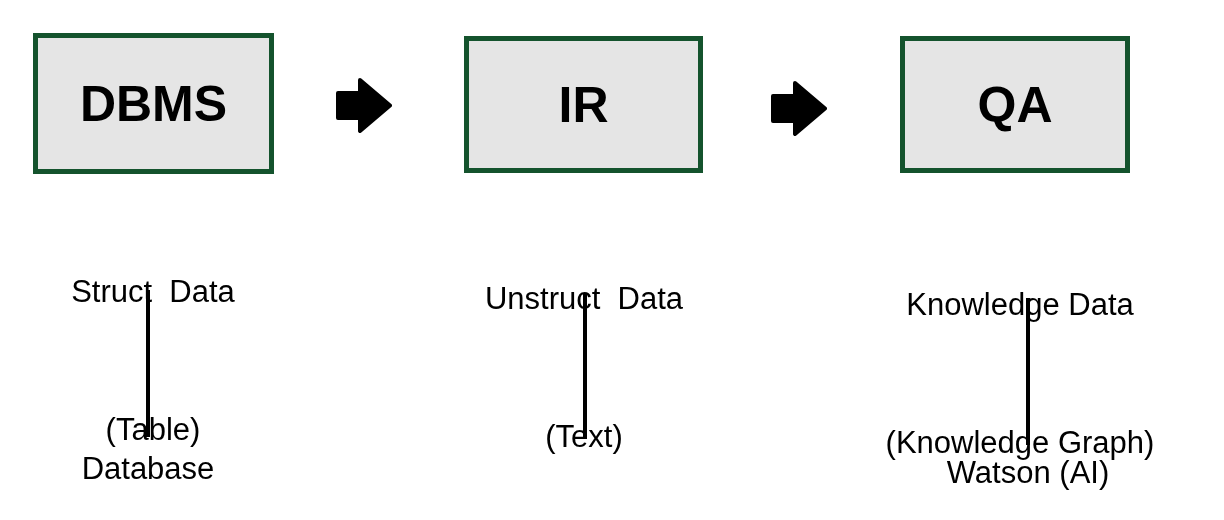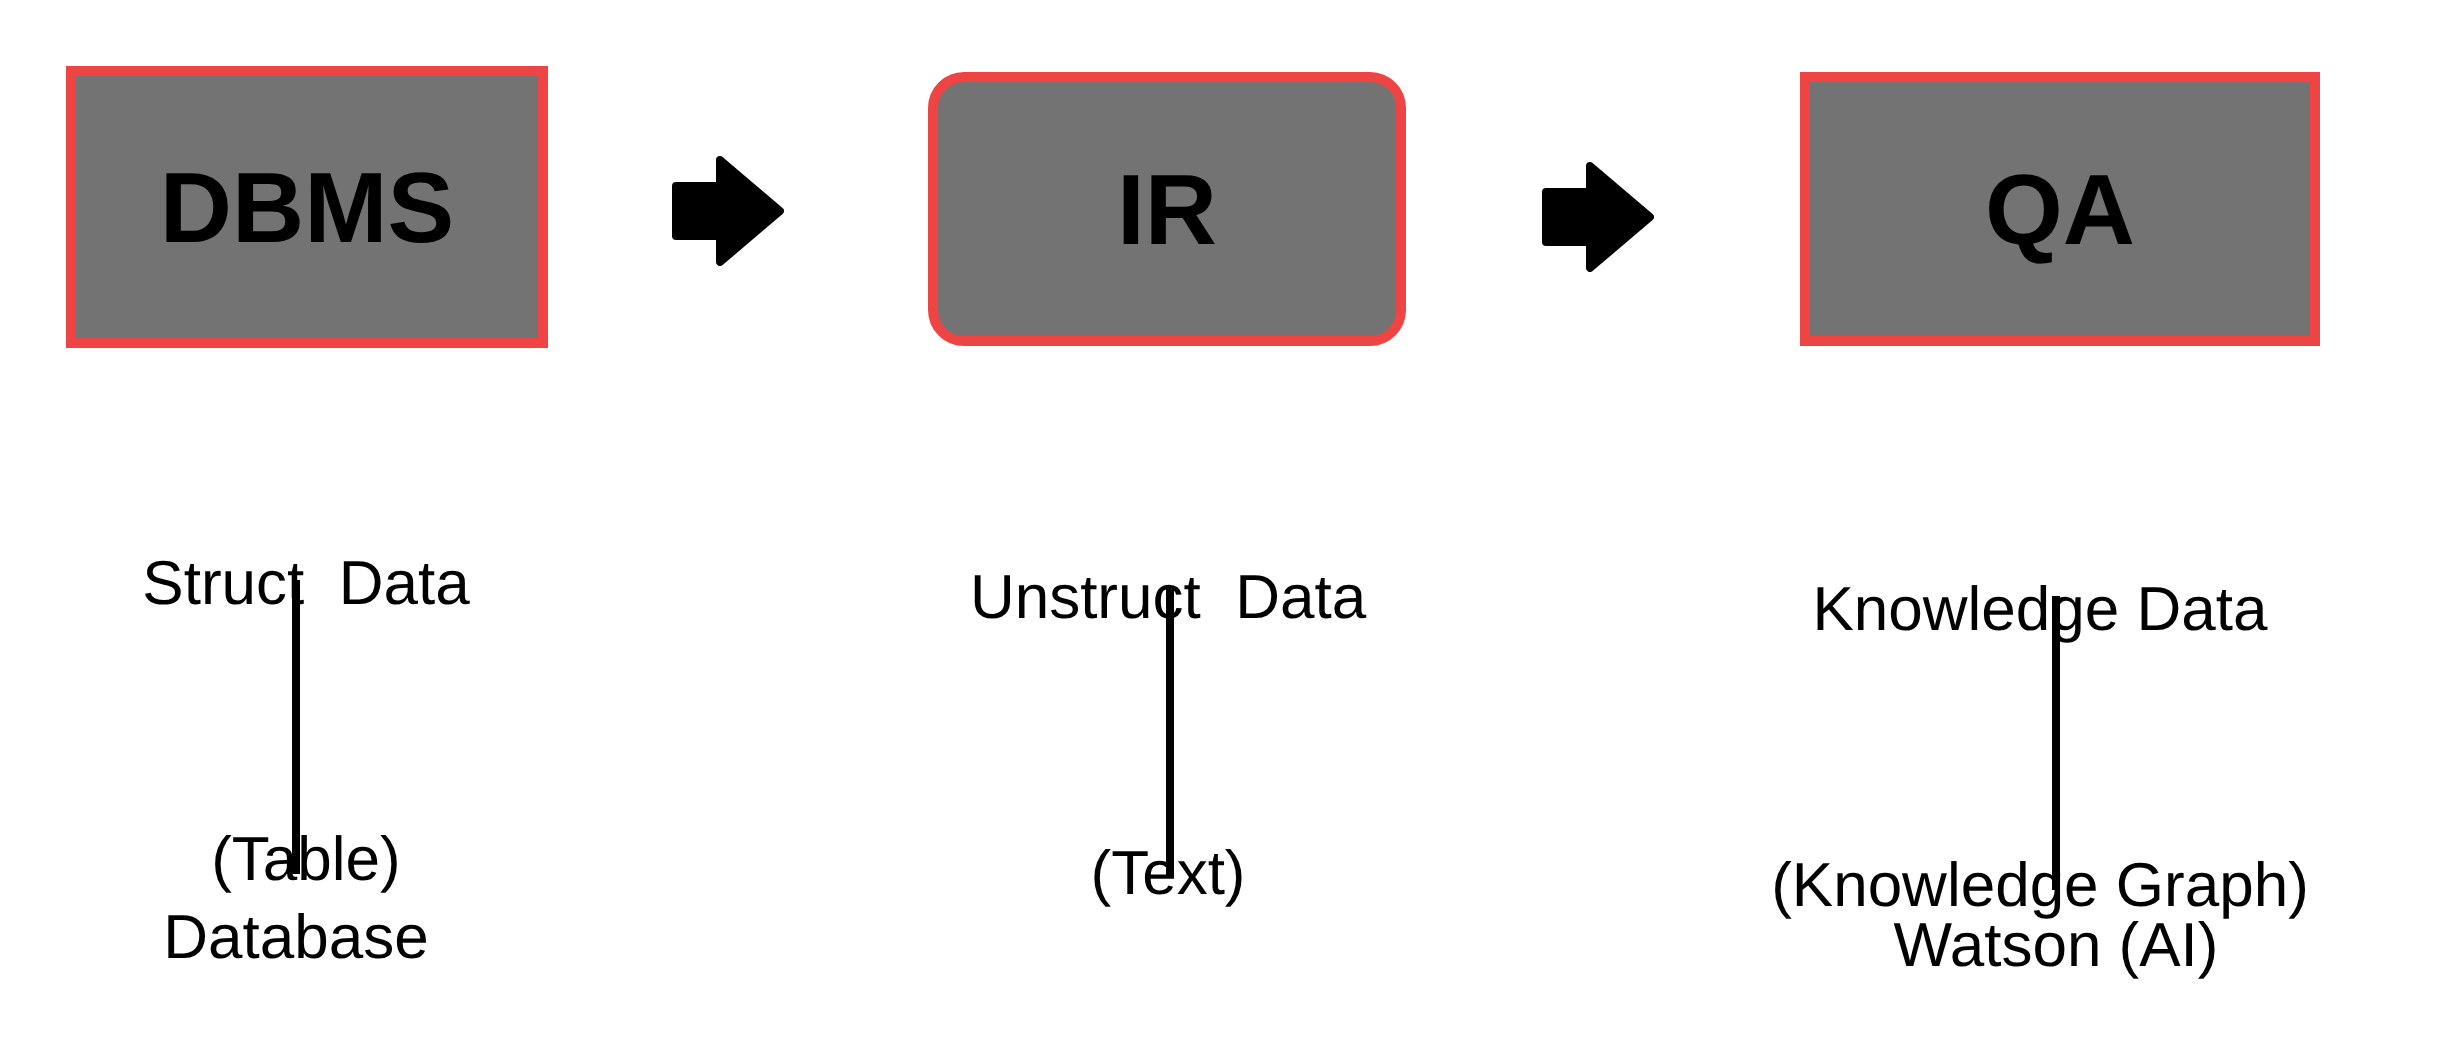--- a/index.html
+++ b/index.html
@@ -12,27 +12,27 @@
   }
   .canvas {
     position: relative;
     width: 1224px; height: 520px;
     background: #ffffff;
   }
   
   .node-box {
     position: absolute;
     width: 240px; height: 140px;
-    border: 5px solid #ef4444;
-    background: #737373;
+    border: 5px solid #14532d;
+    background: #e5e5e5;
     display: flex; align-items: center; justify-content: center;
   }
   .box-1 { left: 33px;  top: 33px;  width: 241px; height: 141px; }
-  .box-2 { left: 464px; top: 36px;  width: 239px; height: 137px; border-radius: 18px; }
-  .box-3 { left: 900px; top: 36px;  width: 260px; height: 137px; }
+  .box-2 { left: 464px; top: 36px;  width: 239px; height: 137px; }
+  .box-3 { left: 900px; top: 36px;  width: 230px; height: 137px; }
   .box-label {
     font-size: 50px;
     font-weight: bold;
     letter-spacing: 0px;
     line-height: 1;
   }
   
   .flow-arrow { position: absolute; width: 56px; height: 55px; }
   .arrow-1 { left: 336px; top: 78px; }
   .arrow-2 { left: 771px; top: 81px; }

